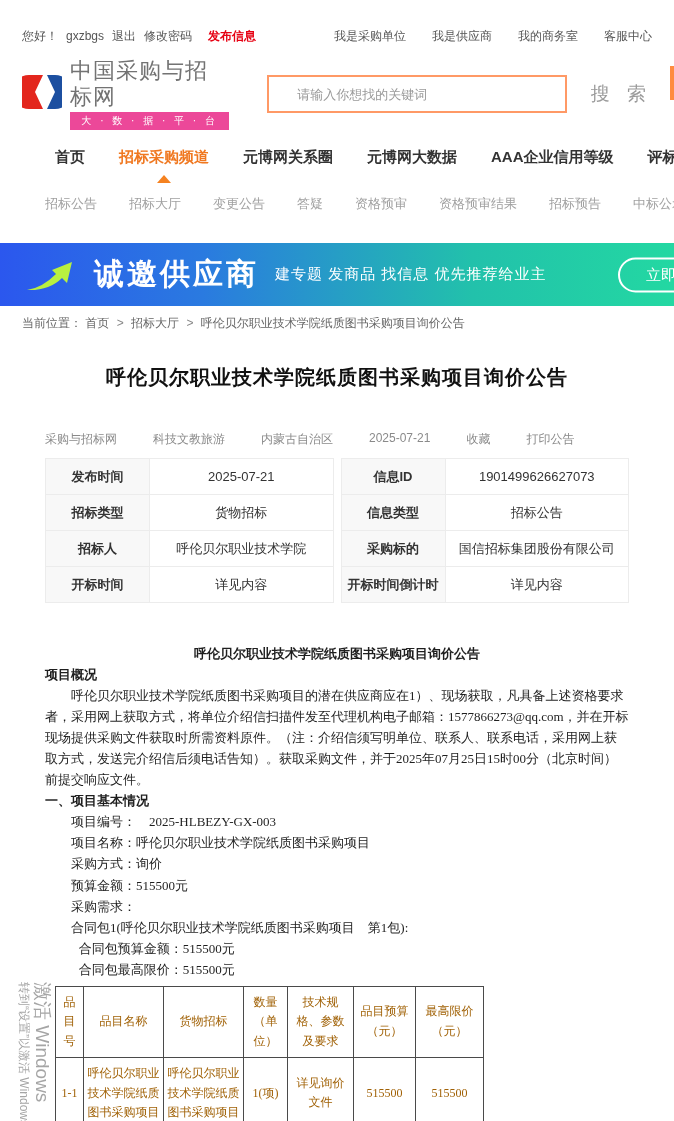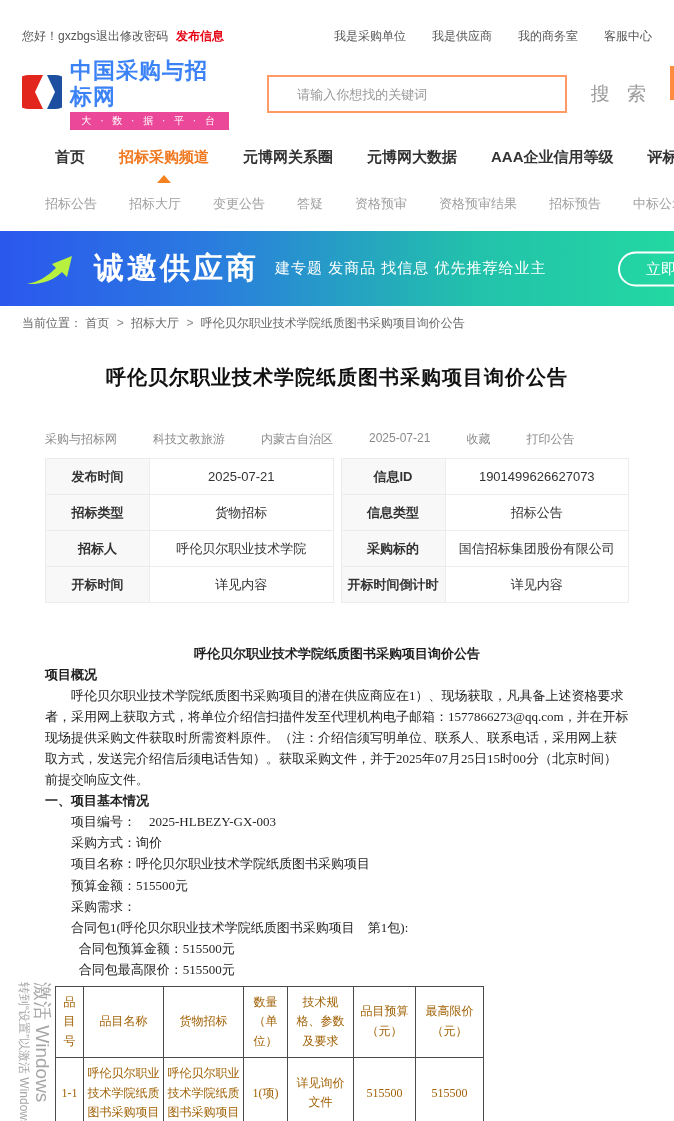--- a/index.html
+++ b/index.html
@@ -5,29 +5,29 @@
   * { margin:0; padding:0; box-sizing:border-box; }
   html,body { background:#fff; }
   .page {
     position:relative; width:674px; height:1121px; margin:0 auto;
     background:#fff; overflow:hidden;
     font-family:"Liberation Sans", sans-serif; color:#333;
   }
   
   .topbar { height:58px; display:flex; align-items:center; padding:14px 22px 0 22px;
             font-size:12px; color:#555; }
-  .topbar .left { display:flex; align-items:center; white-space:nowrap; }
+  .topbar .left { display:flex; gap:8px; align-items:center; white-space:nowrap; }
   .topbar .right { margin-left:auto; display:flex; gap:26px; white-space:nowrap; }
   .topbar a { color:#555; text-decoration:none; cursor:pointer; }
   .topbar .publish { color:#e60012; font-weight:bold; margin-left:8px; }
   
   .header { height:72px; display:flex; align-items:center; padding:0 22px; position:relative; }
   .logo { display:flex; align-items:center; gap:8px; }
   .logo-txt { display:flex; flex-direction:column; }
-  .logo-title { font-size:22px; font-weight:bold; color:#3b82f6; letter-spacing:1px; line-height:26px; }
+  .logo-title { font-size:22px; font-weight:normal; color:#737373; letter-spacing:1px; line-height:26px; }
   .logo-sub { background:#ec4899; color:#fff; font-size:10px; letter-spacing:3px;
               text-align:center; padding:2px 4px; margin-top:2px; }
   .searchbox { margin-left:38px; width:328px; height:38px; border:2px solid #ff9966;
                display:flex; align-items:center; padding:0 28px; background:#fff; }
   .searchbox input { border:none; outline:none; width:100%; font-size:13px; color:#333;
                      font-family:"Liberation Sans",sans-serif; }
   .searchbox input::placeholder { color:#999; }
   .search-btn { margin-left:24px; font-size:19px; color:#9a9a9a; letter-spacing:6px;
                 cursor:pointer; white-space:nowrap; }
   .edge-strip { position:absolute; right:0; top:8px; width:4px; height:34px; background:#ff8c40; }
@@ -37,21 +37,21 @@
   .nav-item { position:relative; cursor:pointer; padding:18px 0; }
   .nav-item.active { color:#f07820; }
   .nav-item.active::after { content:""; position:absolute; left:50%; transform:translateX(-50%);
          bottom:2px; border-left:7px solid transparent; border-right:7px solid transparent;
          border-bottom:8px solid #f58220; }
   
   .subnav { height:40px; display:flex; align-items:center; gap:32px; padding-left:45px;
             font-size:13px; color:#a0a0a0; white-space:nowrap; overflow:hidden; }
   .subnav span { cursor:pointer; }
   
-  .banner { height:75px; margin-top:7px; position:relative; overflow:hidden;
+  .banner { height:63px; margin-top:19px; position:relative; overflow:hidden;
             background:linear-gradient(90deg,#2b57ee 0%, #2a7ae0 30%, #22c1ab 70%, #23d8a2 100%);
             display:flex; align-items:center; color:#fff; padding-left:24px; }
   .banner-arrow { width:56px; height:40px; flex:0 0 auto; }
   .banner-title { font-size:30px; font-weight:bold; letter-spacing:3px; margin-left:14px; }
   .banner-sub { font-size:15px; margin-left:16px; letter-spacing:1px; white-space:nowrap; }
   .banner-btn { position:absolute; right:-30px; top:50%; transform:translateY(-50%);
                 border:2px solid #fff; border-radius:19px; padding:6px 26px; font-size:15px;
                 white-space:nowrap; cursor:pointer; }
   
   .breadcrumb { padding:9px 22px 6px; font-size:12px; color:#666; }
@@ -222,22 +222,22 @@
       </tr>
     </tbody>
       </table>
 
     <div class="bodytext">
       <p class="b-center">呼伦贝尔职业技术学院纸质图书采购项目询价公告</p>
       <p class="b-bold">项目概况</p>
       <p class="b-para">呼伦贝尔职业技术学院纸质图书采购项目的潜在供应商应在1）、现场获取，凡具备上述资格要求者，采用网上获取方式，将单位介绍信扫描件发至代理机构电子邮箱：1577866273@qq.com，并在开标现场提供采购文件获取时所需资料原件。（注：介绍信须写明单位、联系人、联系电话，采用网上获取方式，发送完介绍信后须电话告知）。获取采购文件，并于2025年07月25日15时00分（北京时间）前提交响应文件。</p>
       <p class="b-bold">一、项目基本情况</p>
       <p class="b-l1">项目编号：　2025-HLBEZY-GX-003</p>
+      <p class="b-l1">项目名称：呼伦贝尔职业技术学院纸质图书采购项目</p>
       <p class="b-l1">采购方式：询价</p>
-      <p class="b-l1">项目名称：呼伦贝尔职业技术学院纸质图书采购项目</p>
       <p class="b-l1">预算金额：515500元</p>
       <p class="b-l1">采购需求：</p>
       <p class="b-l1">合同包1(呼伦贝尔职业技术学院纸质图书采购项目　第1包):</p>
       <p class="b-l2">合同包预算金额：515500元</p>
       <p class="b-l2">合同包最高限价：515500元</p>
 
       <table class="spec-table">
         <colgroup>
           <col class="c1">
             <col class="c2">

